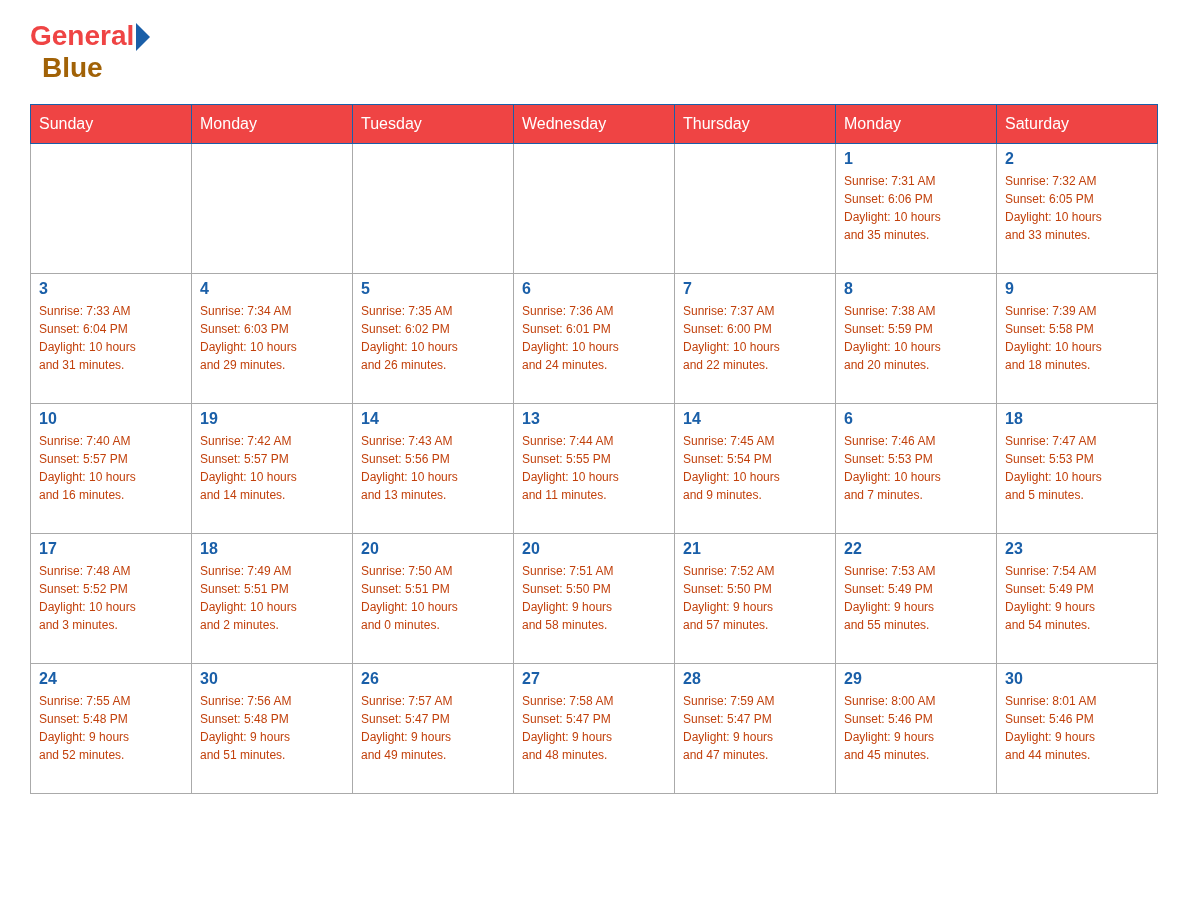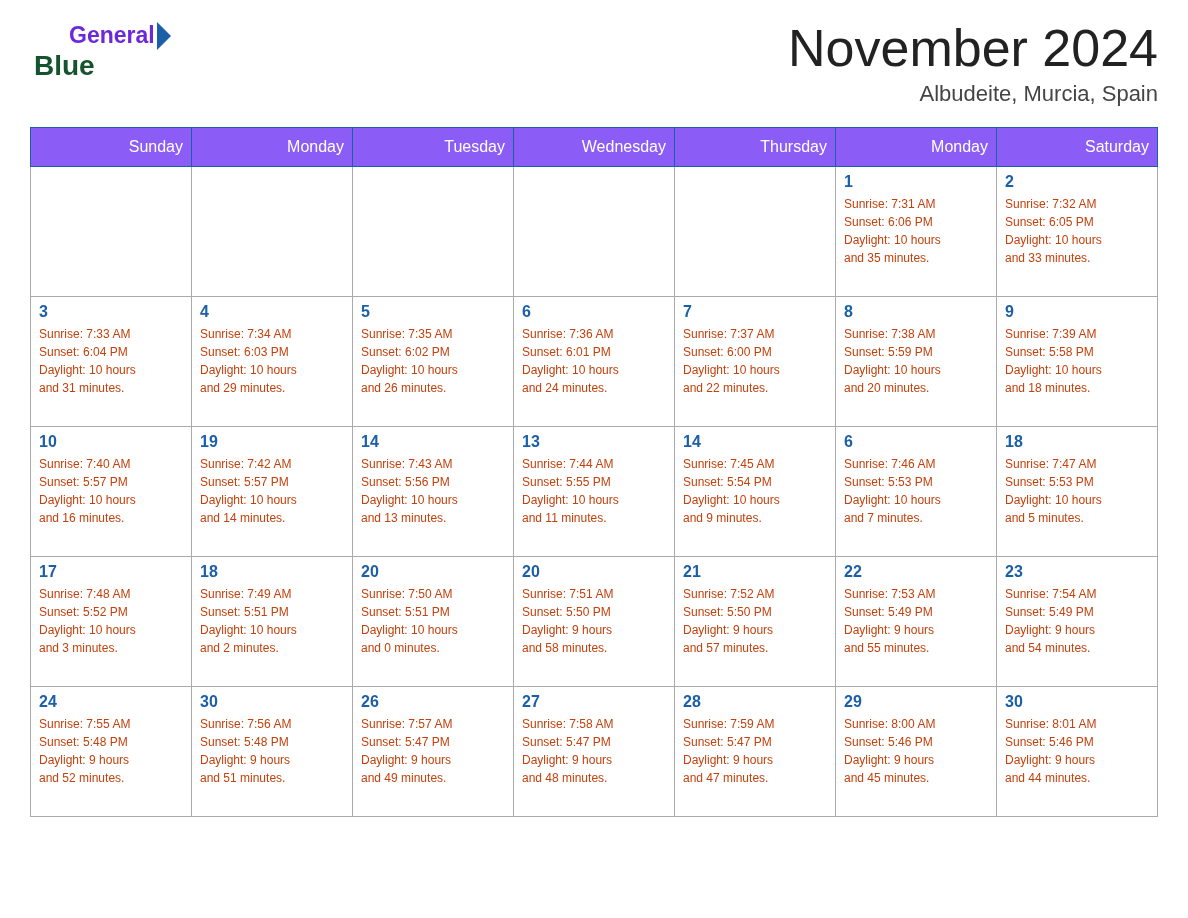--- a/index.html
+++ b/index.html
@@ -19,39 +19,38 @@
     .logo {
       display: flex;
       flex-direction: column;
       align-items: flex-start;
     }
     .logo-text {
       display: flex;
       align-items: center;
     }
     .logo-general {
-      font-size: 23px;
+      font-size: 28px;
       font-weight: bold;
-      color: #6d28d9;
-      margin-left: 39px;
+      color: #ef4444;
     }
     .logo-arrow {
       width: 0;
       height: 0;
       border-left: 14px solid #1a5fa8;
       border-top: 14px solid transparent;
       border-bottom: 14px solid transparent;
       margin-left: 2px;
       margin-top: 2px;
     }
     .logo-blue {
       font-size: 28px;
       font-weight: bold;
-      color: #14532d;
-      margin-left: 4px;
+      color: #a16207;
+      margin-left: 12px;
     }
     .title-section {
       text-align: right;
     }
     .month-title {
       font-size: 52px;
       font-weight: normal;
       color: #222;
       line-height: 1.1;
     }
@@ -59,26 +58,26 @@
       font-size: 22px;
       color: #444;
       margin-top: 4px;
     }
     .calendar {
       width: 100%;
       border-collapse: collapse;
       border: 1px solid #999;
     }
     .calendar th {
-      background-color: #8b5cf6;
+      background-color: #ef4444;
       color: #fff;
       padding: 10px 8px;
       font-size: 16px;
       font-weight: normal;
-      text-align: right;
+      text-align: left;
       border: 1px solid #1a5fa8;
     }
     .calendar td {
       vertical-align: top;
       padding: 6px 8px;
       border: 1px solid #aaa;
       width: calc(100% / 7);
       min-height: 110px;
       height: 130px;
     }
@@ -103,24 +102,20 @@
 </head>
 <body>
 
 <div class="header">
   <div class="logo">
     <div class="logo-text">
       <span class="logo-general">General</span>
       <div class="logo-arrow"></div>
     </div>
     <span class="logo-blue">Blue</span>
-  </div>
-  <div class="title-section">
-    <div class="month-title">November 2024</div>
-    <div class="location-title">Albudeite, Murcia, Spain</div>
   </div>
 </div>
 
 <table class="calendar">
   <thead>
     <tr>
     <th>Sunday</th>
         <th>Monday</th>
         <th>Tuesday</th>
         <th>Wednesday</th>

